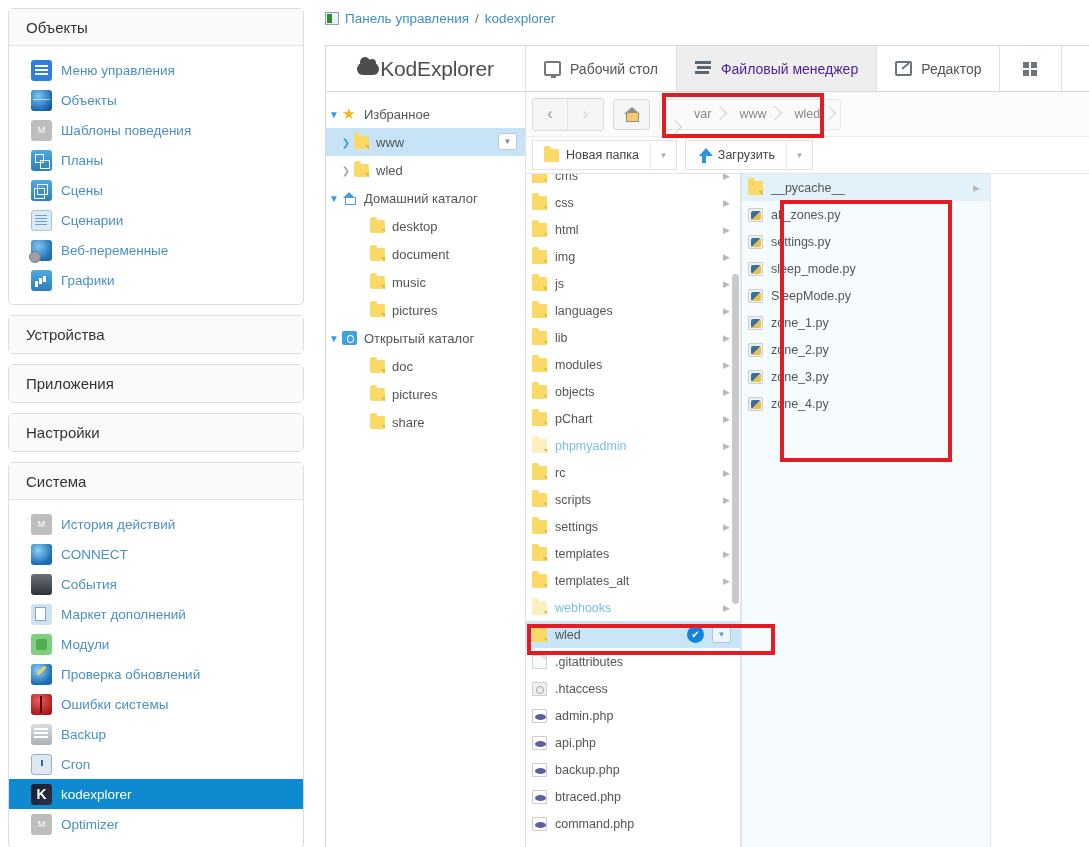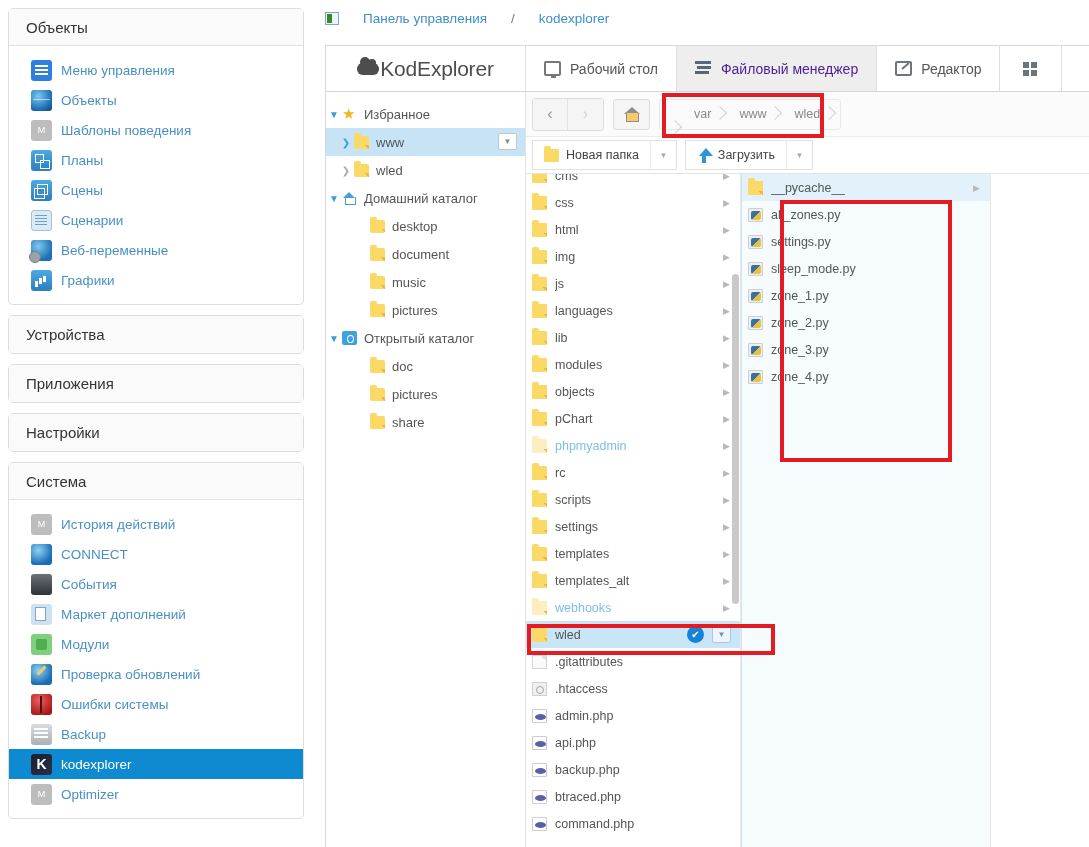--- a/index.html
+++ b/index.html
@@ -97,21 +97,21 @@
     font-size:14px;font-weight:bold;color:#fff;}
   .ic-opt { background:#bdbdbd; }
   .ic-opt:after{content:"M";position:absolute;inset:0;display:flex;align-items:center;justify-content:center;
     font-size:9px;color:#fff;}
 
   
   #content { position:absolute; left:312px; top:0; right:0; bottom:0; background:#fff; }
 
   #breadcrumb {
     position:absolute; left:13px; top:11px;
-    display:flex; align-items:center; gap:24px;
+    display:flex; align-items:center; gap:6px;
     font-size:13.5px;
   }
   #breadcrumb .bc-icon {
     width:14px; height:13px; background:#eef3f7; border:1px solid #8aa4b5;
     position:relative; display:inline-block;
   }
   #breadcrumb .bc-icon:after{content:"";position:absolute;left:1px;top:1px;width:5px;height:9px;background:#2e8b2e;}
   #breadcrumb a { color:#3f8fc9; text-decoration:none; }
   #breadcrumb .sep { color:#777; }
 
@@ -392,20 +392,24 @@
               <span class="nav-label">Проверка обновлений</span>
             </div>
             <div class="nav-item">
               <span class="ic ic-bug"></span>
               <span class="nav-label">Ошибки системы</span>
             </div>
             <div class="nav-item">
               <span class="ic ic-backup"></span>
               <span class="nav-label">Backup</span>
             </div>
+            <div class="nav-item">
+              <span class="ic ic-cron"></span>
+              <span class="nav-label">Cron</span>
+            </div>
             <div class="nav-item active">
               <span class="ic ic-kod"></span>
               <span class="nav-label">kodexplorer</span>
             </div>
             <div class="nav-item">
               <span class="ic ic-opt"></span>
               <span class="nav-label">Optimizer</span>
             </div>
           </div>
         </div>
@@ -687,20 +691,24 @@
                 <div class="crow">
                   <span class="fico fi-py"></span>
                   <span class="cname">settings.py</span>
                 </div>
                 <div class="crow">
                   <span class="fico fi-py"></span>
                   <span class="cname">sleep_mode.py</span>
                 </div>
                 <div class="crow">
                   <span class="fico fi-py"></span>
+                  <span class="cname">SleepMode.py</span>
+                </div>
+                <div class="crow">
+                  <span class="fico fi-py"></span>
                   <span class="cname">zone_1.py</span>
                 </div>
                 <div class="crow">
                   <span class="fico fi-py"></span>
                   <span class="cname">zone_2.py</span>
                 </div>
                 <div class="crow">
                   <span class="fico fi-py"></span>
                   <span class="cname">zone_3.py</span>
                 </div>

